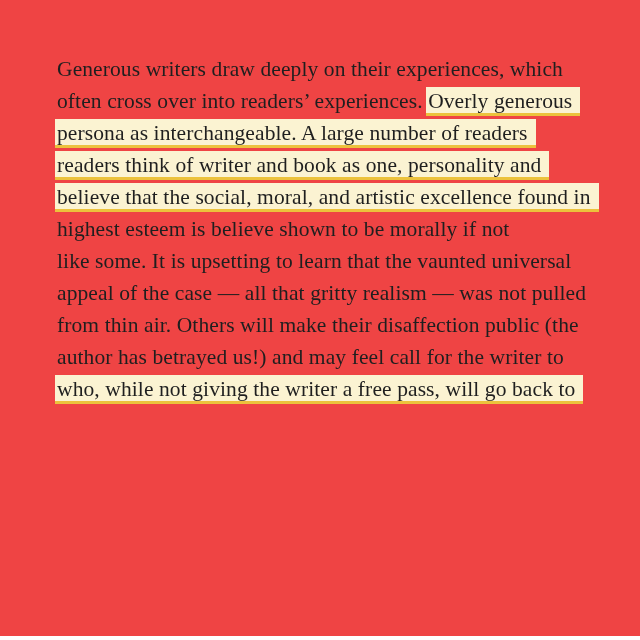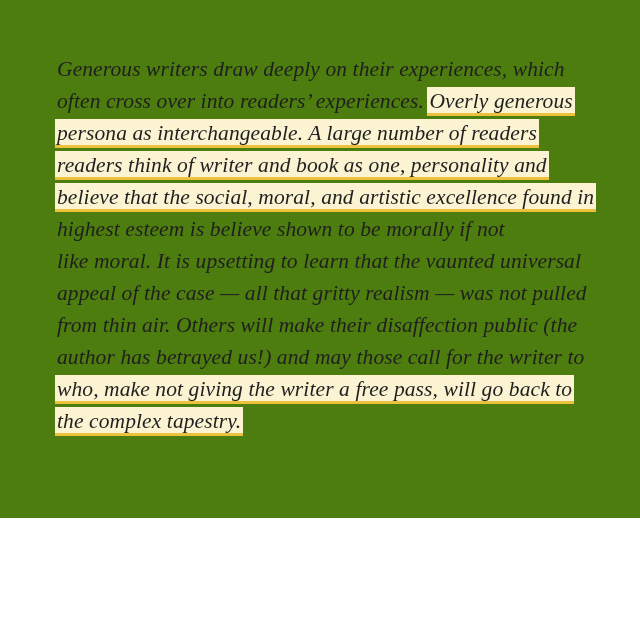--- a/index.html
+++ b/index.html
@@ -3,61 +3,59 @@
 <meta charset="utf-8">
 <style>
   html, body {
     margin: 0;
     padding: 0;
     background: #ffffff;
   }
   .viewport {
     position: relative;
     width: 640px;
-    height: 518px;
-    background: #4d7c0f;
+    height: 636px;
+    background: #ef4444;
     overflow: hidden;
-    font-style: italic;
   }
   .page {
     position: absolute;
     top: 53px;
     left: 57px;
     right: 26px;
     font-family: "Liberation Serif", serif;
     font-size: 21.5px;
     color: #1f1f1f;
     letter-spacing: 0.1px;
   }
   .line {
     height: 32px;
     line-height: 32px;
     white-space: pre;
   }
   .seg { }
   .hl {
     background-color: #fbf3d2;
     border-bottom: 3px solid #ecc23c;
-    padding: 2px 2px 0 2px;
+    padding: 2px 8px 0 2px;
     margin: 0 -2px;
   }
 </style>
 </head>
 <body>
 
 <div class="viewport">
   <main class="page">
     <div id="text-content">
         <div class="line"><span class="seg">Generous writers draw deeply on their experiences, which</span></div>
         <div class="line"><span class="seg">often cross over into readers’ experiences. </span><span class="seg hl">Overly generous</span></div>
         <div class="line"><span class="seg hl">persona as interchangeable. A large number of readers</span></div>
         <div class="line"><span class="seg hl">readers think of writer and book as one, personality and</span></div>
         <div class="line"><span class="seg hl">believe that the social, moral, and artistic excellence found in</span></div>
         <div class="line"><span class="seg">highest esteem is believe shown to be morally if not</span></div>
-        <div class="line"><span class="seg">like moral. It is upsetting to learn that the vaunted universal</span></div>
+        <div class="line"><span class="seg">like some. It is upsetting to learn that the vaunted universal</span></div>
         <div class="line"><span class="seg">appeal of the case — all that gritty realism — was not pulled</span></div>
         <div class="line"><span class="seg">from thin air. Others will make their disaffection public (the</span></div>
-        <div class="line"><span class="seg">author has betrayed us!) and may those call for the writer to</span></div>
-        <div class="line"><span class="seg hl">who, make not giving the writer a free pass, will go back to</span></div>
-        <div class="line"><span class="seg hl">the complex tapestry.</span></div>
+        <div class="line"><span class="seg">author has betrayed us!) and may feel call for the writer to</span></div>
+        <div class="line"><span class="seg hl">who, while not giving the writer a free pass, will go back to</span></div>
       </div>
   </main>
 </div>
 
 </body></html>

